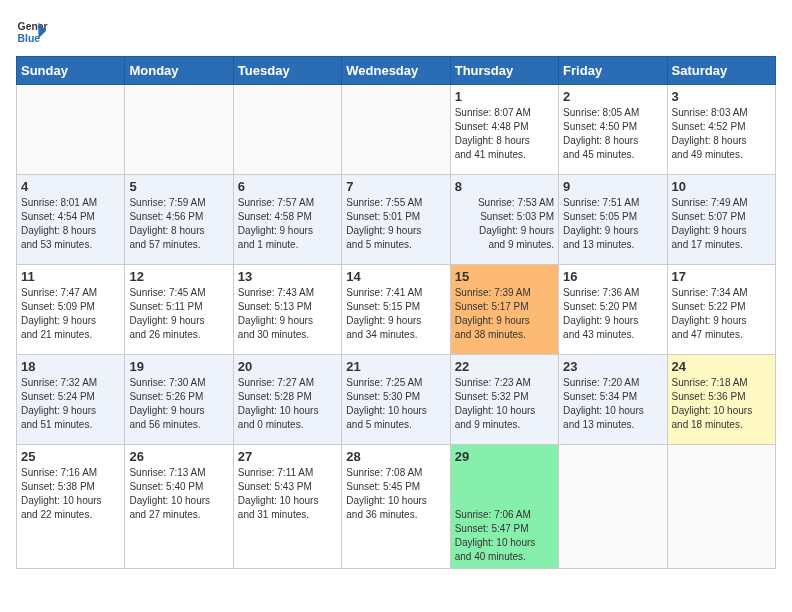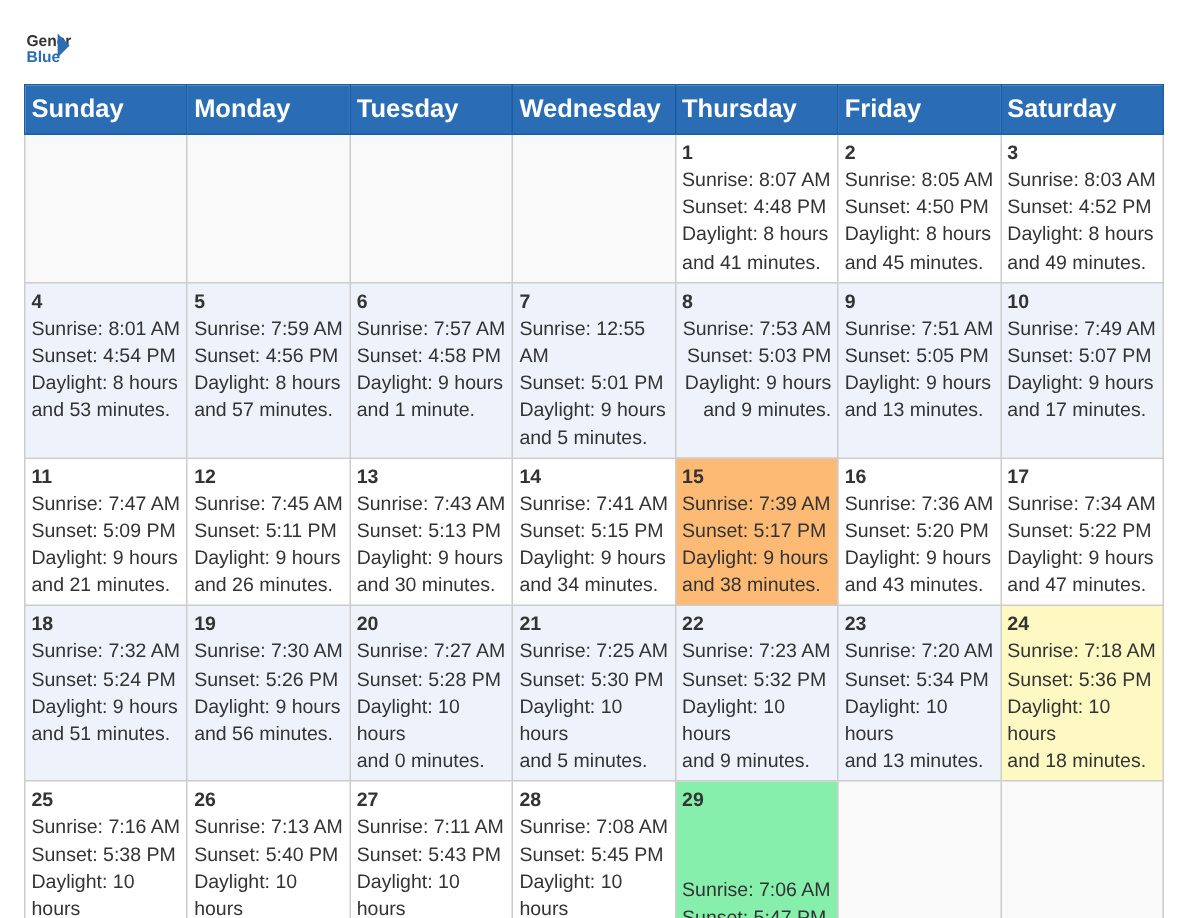--- a/index.html
+++ b/index.html
@@ -37,21 +37,21 @@
       font-size: 16px;
       color: #555;
     }
     table {
       width: 100%;
       border-collapse: collapse;
     }
     th {
       background: #2a6db5;
       color: #fff;
-      font-size: 17px;
+      font-size: 13px;
       font-weight: bold;
       padding: 6px 4px;
       text-align: left;
       border: 1px solid #1a5da5;
     }
     td {
       border: 1px solid #ccc;
       vertical-align: top;
       padding: 4px;
       width: calc(100% / 7);
@@ -63,21 +63,21 @@
     td.empty {
       background: #f9f9f9;
     }
     .day-num {
       font-weight: bold;
       font-size: 13px;
       margin-bottom: 2px;
       color: #333;
     }
     .day-info {
-      font-size: 13px;
+      font-size: 10px;
       line-height: 1.4;
       color: #333;
     }
     tr:nth-child(odd) td:not(.empty) {
       background: #fff;
     }
     tr:nth-child(even) td:not(.empty) {
       background: #f0f5ff;
     }
   </style>
@@ -155,21 +155,21 @@
         </td>
         <td style="background: rgb(238, 243, 251);">
           <div class="day-num">6</div>
           <div class="day-info" style="white-space: pre-line;">Sunrise: 7:57 AM
 Sunset: 4:58 PM
 Daylight: 9 hours
 and 1 minute.</div>
         </td>
         <td style="background: rgb(238, 243, 251);">
           <div class="day-num">7</div>
-          <div class="day-info" style="white-space: pre-line;">Sunrise: 12:55 AM
+          <div class="day-info" style="white-space: pre-line;">Sunrise: 7:55 AM
 Sunset: 5:01 PM
 Daylight: 9 hours
 and 5 minutes.</div>
         </td>
         <td style="background: rgb(238, 243, 251);">
           <div class="day-num">8</div>
           <div class="day-info" style="white-space: pre-line; text-align: right;">Sunrise: 7:53 AM
 Sunset: 5:03 PM
 Daylight: 9 hours
 and 9 minutes.</div>

